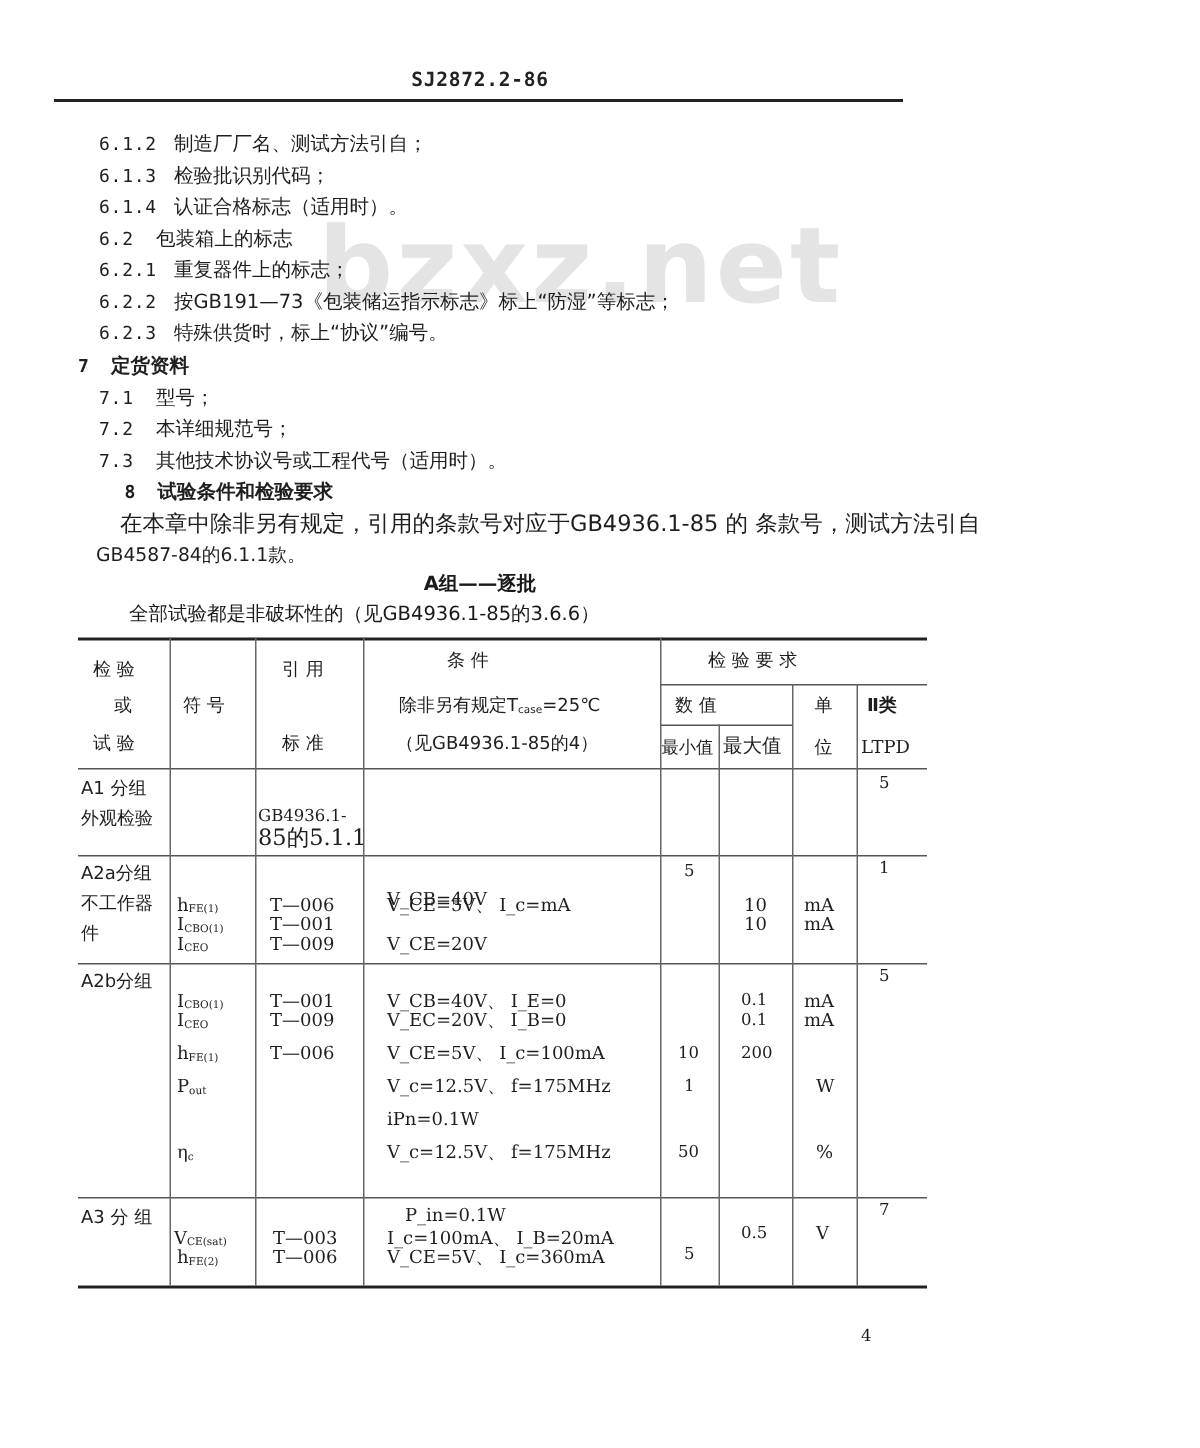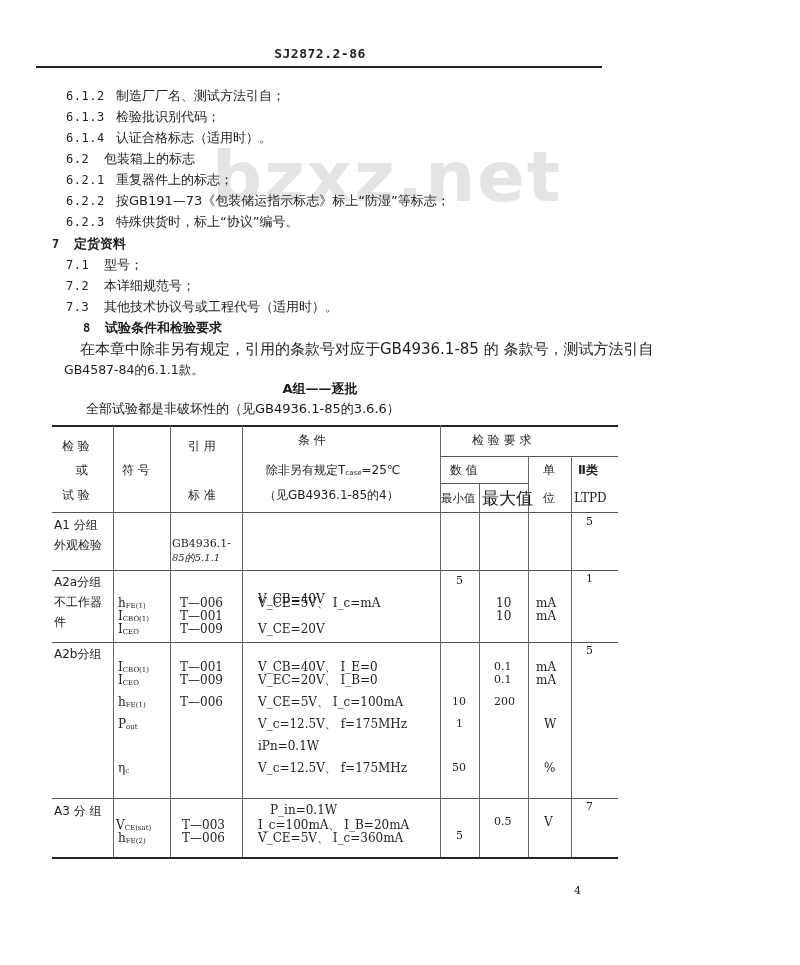--- a/index.html
+++ b/index.html
@@ -115,30 +115,30 @@
   <div class="cell cjk" style="left:136px;top:14px;">引  用</div>
   <div class="cell cjk" style="left:136px;top:63px;">标  准</div>
   <div class="cell cjk" style="left:246px;top:8px;">条            件</div>
   <div class="cell cjk" style="left:214px;top:38px;">
     <span>除非另有规定T</span><span class="sub">case</span><span>=25℃</span>
   </div>
   <div class="cell cjk" style="left:212px;top:63px;">（见GB4936.1-85的4）</div>
   <div class="cell cjk" style="left:420px;top:8px;">检  验  要  求</div>
   <div class="cell cjk" style="left:398px;top:38px;">数        值</div>
   <div class="cell cjk" style="left:389px;top:66px;font-size:11.5px;">最小值</div>
-  <div class="cell cjk" style="left:430px;top:66px;font-size:17px;">最大值</div>
+  <div class="cell cjk" style="left:430px;top:66px;font-size:13px;">最大值</div>
   <div class="cell cjk" style="left:491px;top:38px;">单</div>
   <div class="cell cjk" style="left:491px;top:66px;">位</div>
   <div class="cell cjk" style="left:526px;top:38px;font-weight:bold;">Ⅱ类</div>
   <div class="cell" style="left:522px;top:66px;">LTPD</div>
 
   <div class="cell cjk" style="left:2px;top:93px;">A1 分组</div>
   <div class="cell cjk" style="left:2px;top:113px;">外观检验</div>
   <div class="cell" style="left:120px;top:112px;font-size:11px;">GB4936.1-</div>
-  <div class="cell" style="left:120px;top:126px;font-size:10px;font-style:italic;">85的5.1.1</div>
+  <div class="cell" style="left:120px;top:126px;font-size:15px;">85的5.1.1</div>
   <div class="cell" style="left:534px;top:90px;font-size:11px;">5</div>
 
   <div class="cell cjk" style="left:2px;top:150px;">A2a分组</div>
   <div class="cell cjk" style="left:2px;top:170px;">不工作器</div>
   <div class="cell cjk" style="left:2px;top:190px;">件</div>
   <div class="cell" style="left:66px;top:171px;"><span>h</span><span class="sub">FE(1)</span></div>
   <div class="cell" style="left:66px;top:184px;"><span>I</span><span class="sub">CBO(1)</span></div>
   <div class="cell" style="left:66px;top:197px;"><span>I</span><span class="sub">CEO</span></div>
   <div class="cell" style="left:128px;top:171px;">T—006</div>
   <div class="cell" style="left:128px;top:184px;">T—001</div>

